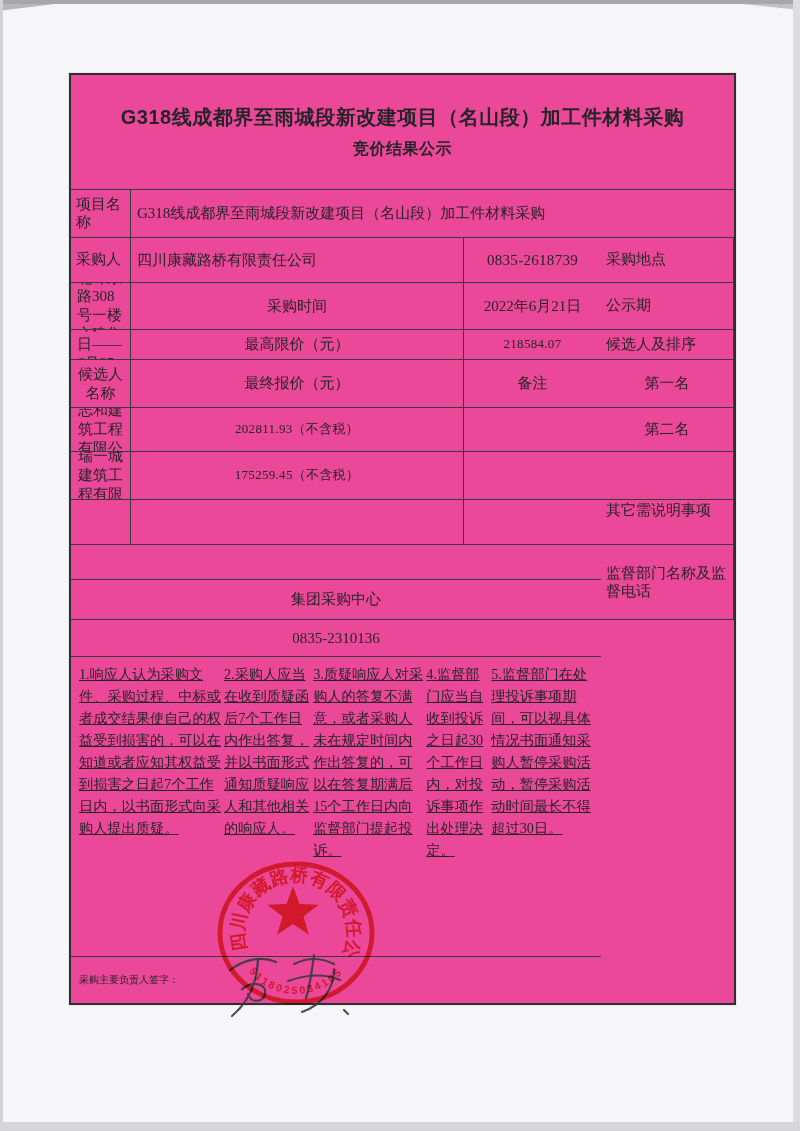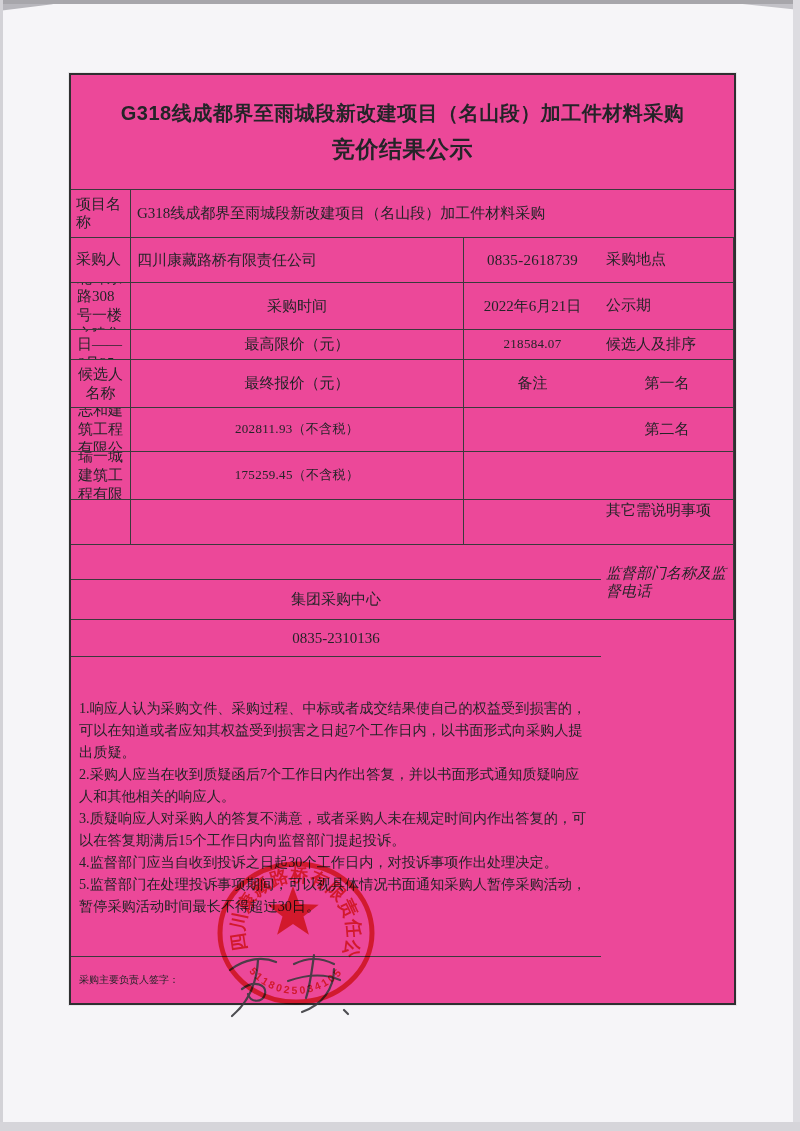--- a/index.html
+++ b/index.html
@@ -47,25 +47,25 @@
   .left{justify-content:flex-start;text-align:left;}
   .lab{padding:2px 5px;line-height:1.18;word-break:break-all;}
   .num{font-size:13px;letter-spacing:.3px;}
 
   .title-cell{
     flex-direction:column;justify-content:center;gap:9px;
     font-family:"Liberation Sans","DejaVu Sans",sans-serif;
     font-weight:bold;font-size:20px;letter-spacing:.5px;
     border-right:none;
   }
-  .title-cell .t2{font-size:23px;}
+  .title-cell .t2{font-size:16px;}
 
   .objection-cell{
-    flex-direction:column;justify-content:center;align-items:stretch;
-    padding:6px 8px;font-size:14.2px;
+    flex-direction:row;justify-content:space-between;align-items:stretch;
+    padding:6px 8px;font-size:14.2px;text-decoration:underline;
   }
   .objection-cell .item{line-height:22px;text-align:left;}
 
   .sig-cell{font-size:10px;padding-left:8px;}
 
   
   .seal{position:absolute;left:212px;top:852px;mix-blend-mode:multiply;opacity:.92;}
   
   .signature{position:absolute;left:222px;top:946px;}
 </style>
@@ -119,21 +119,21 @@
   <div class="c center lc"></div>
 
   <div class="c lab center"></div>
   <div class="c center"></div>
   <div class="c center"></div>
   <div class="c center lc"></div>
 
   <div class="c lab left" style="align-items:flex-start;line-height:16px;">其它需说明事项</div>
   <div class="c span3 left lc"></div>
 
-  <div class="c lab left" style="grid-row:span 2;line-height:18px;font-style:italic;">监督部门名称及监督电话</div>
+  <div class="c lab left" style="grid-row:span 2;line-height:18px;">监督部门名称及监督电话</div>
   <div class="c span3 center lc">集团采购中心</div>
   <div class="c span3 center lc">0835-2310136</div>
 
   <div class="c span3 lc objection-cell">
     <div class="item">1.响应人认为采购文件、采购过程、中标或者成交结果使自己的权益受到损害的，可以在知道或者应知其权益受到损害之日起7个工作日内，以书面形式向采购人提出质疑。</div>
     <div class="item">2.采购人应当在收到质疑函后7个工作日内作出答复，并以书面形式通知质疑响应人和其他相关的响应人。</div>
     <div class="item">3.质疑响应人对采购人的答复不满意，或者采购人未在规定时间内作出答复的，可以在答复期满后15个工作日内向监督部门提起投诉。</div>
     <div class="item">4.监督部门应当自收到投诉之日起30个工作日内，对投诉事项作出处理决定。</div>
     <div class="item">5.监督部门在处理投诉事项期间，可以视具体情况书面通知采购人暂停采购活动，暂停采购活动时间最长不得超过30日。</div>
   </div>

